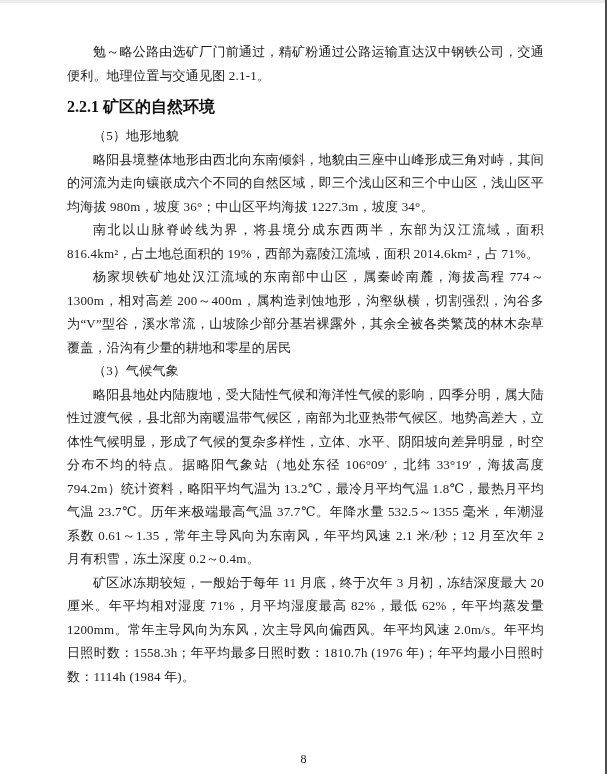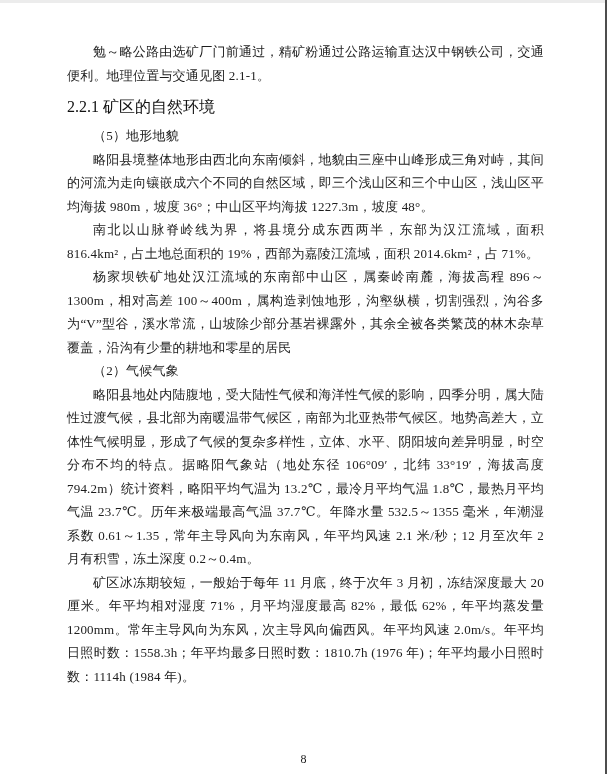--- a/index.html
+++ b/index.html
@@ -35,21 +35,21 @@
     margin: 0;
     font-size: 13px;
     line-height: 23.5px;
     text-align: justify;
     letter-spacing: 0.2px;
   }
   .indent { text-indent: 2em; }
   .heading {
     margin: 7px 0 5px 0;
     font-size: 16px;
-    font-weight: normal;
+    font-weight: bold;
     line-height: 25px;
     color: #111111;
   }
   .page-number {
     position: absolute;
     bottom: 7px;
     left: 0;
     width: 100%;
     text-align: center;
     font-size: 12px;
@@ -63,27 +63,27 @@
   <div class="top-strip"></div>
   <div class="right-border"></div>
 
   <div class="content">
     <p class="body indent">勉～略公路由选矿厂门前通过，精矿粉通过公路运输直达汉中钢铁公司，交通便利。地理位置与交通见图 2.1-1。</p>
 
     <h2 class="heading">2.2.1 矿区的自然环境</h2>
 
     <p class="body indent">（5）地形地貌</p>
 
-    <p class="body indent">略阳县境整体地形由西北向东南倾斜，地貌由三座中山峰形成三角对峙，其间的河流为走向镶嵌成六个不同的自然区域，即三个浅山区和三个中山区，浅山区平均海拔 980m，坡度 36°；中山区平均海拔 1227.3m，坡度 48°。</p>
+    <p class="body indent">略阳县境整体地形由西北向东南倾斜，地貌由三座中山峰形成三角对峙，其间的河流为走向镶嵌成六个不同的自然区域，即三个浅山区和三个中山区，浅山区平均海拔 980m，坡度 36°；中山区平均海拔 1227.3m，坡度 34°。</p>
 
     <p class="body indent">南北以山脉脊岭线为界，将县境分成东西两半，东部为汉江流域，面积 816.4km²，占土地总面积的 19%，西部为嘉陵江流域，面积 2014.6km²，占 71%。</p>
 
-    <p class="body indent">杨家坝铁矿地处汉江流域的东南部中山区，属秦岭南麓，海拔高程 896～1300m，相对高差 100～400m，属构造剥蚀地形，沟壑纵横，切割强烈，沟谷多为“V”型谷，溪水常流，山坡除少部分基岩裸露外，其余全被各类繁茂的林木杂草覆盖，沿沟有少量的耕地和零星的居民</p>
+    <p class="body indent">杨家坝铁矿地处汉江流域的东南部中山区，属秦岭南麓，海拔高程 774～1300m，相对高差 200～400m，属构造剥蚀地形，沟壑纵横，切割强烈，沟谷多为“V”型谷，溪水常流，山坡除少部分基岩裸露外，其余全被各类繁茂的林木杂草覆盖，沿沟有少量的耕地和零星的居民</p>
 
-    <p class="body indent">（2）气候气象</p>
+    <p class="body indent">（3）气候气象</p>
 
     <p class="body indent">略阳县地处内陆腹地，受大陆性气候和海洋性气候的影响，四季分明，属大陆性过渡气候，县北部为南暖温带气候区，南部为北亚热带气候区。地势高差大，立体性气候明显，形成了气候的复杂多样性，立体、水平、阴阳坡向差异明显，时空分布不均的特点。据略阳气象站（地处东径 106°09′，北纬 33°19′，海拔高度 794.2m）统计资料，略阳平均气温为 13.2℃，最冷月平均气温 1.8℃，最热月平均气温 23.7℃。历年来极端最高气温 37.7℃。年降水量 532.5～1355 毫米，年潮湿系数 0.61～1.35，常年主导风向为东南风，年平均风速 2.1 米/秒；12 月至次年 2 月有积雪，冻土深度 0.2～0.4m。</p>
 
 
     <p class="body indent">矿区冰冻期较短，一般始于每年 11 月底，终于次年 3 月初，冻结深度最大 20 厘米。年平均相对湿度 71%，月平均湿度最高 82%，最低 62%，年平均蒸发量 1200mm。常年主导风向为东风，次主导风向偏西风。年平均风速 2.0m/s。年平均日照时数：1558.3h；年平均最多日照时数：1810.7h (1976 年)；年平均最小日照时数：1114h (1984 年)。</p>
   </div>
 
   <div class="page-number">8</div>
 </div>
 

